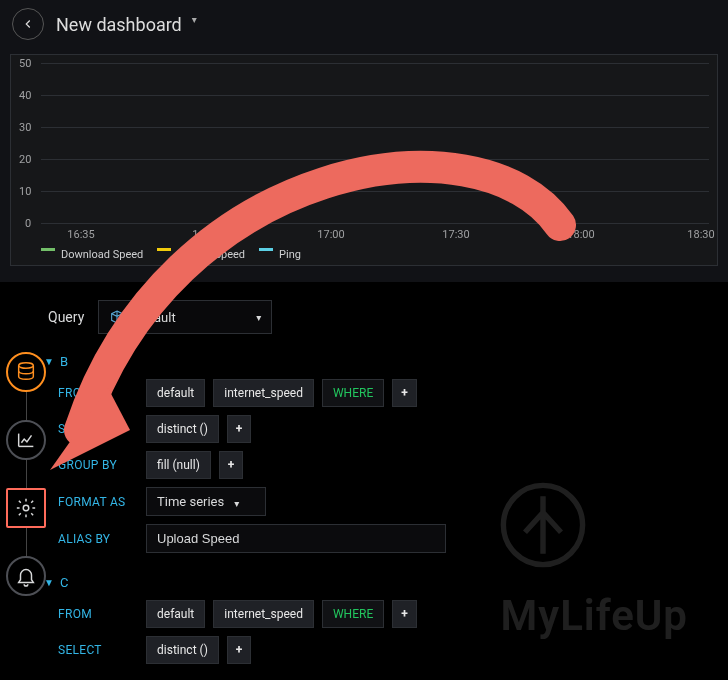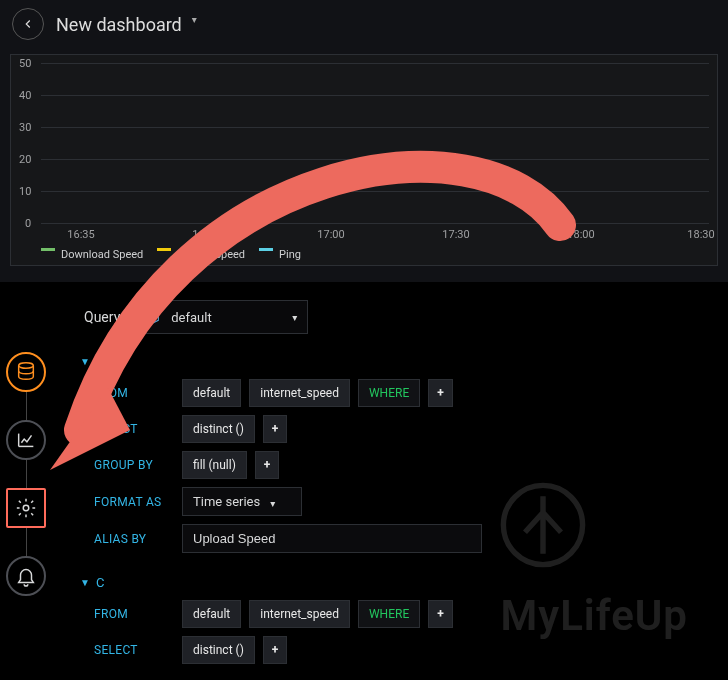--- a/index.html
+++ b/index.html
@@ -22,21 +22,21 @@
 
   
   .editor{background:#000;margin-top:16px;padding-top:12px;position:relative;height:100%}
   
   .rail{position:absolute;left:6px;top:70px;display:flex;flex-direction:column;align-items:center;gap:0}
   .rail .connector{width:1px;height:28px;background:#444}
   .rail-btn{width:40px;height:40px;border:2px solid #4d4f55;border-radius:50%;display:flex;align-items:center;justify-content:center;background:transparent;cursor:pointer}
   .rail-btn.active-frame{border:2px solid #ff6b5b;border-radius:2px}
   .rail-btn svg{width:22px;height:22px;stroke:#d8d9da;fill:none;stroke-width:1.6}
 
-  .panel-body{margin-left:80px;padding-right:8px}
+  .panel-body{margin-left:44px;padding-right:8px}
 
   .query-hdr{display:flex;align-items:center;gap:14px;padding:6px 4px 14px 4px}
   .query-lbl{font-size:14px;color:#d8d9da}
   .dd{background:#09090b;border:1px solid #2c2f34;height:34px;min-width:174px;display:flex;align-items:center;gap:10px;padding:0 10px;cursor:pointer;color:#d8d9da}
   .dd .db-ic{width:16px;height:16px}
   .dd .spacer{flex:1}
 
   .query-block{margin-bottom:12px}
   .q-handle{display:flex;align-items:center;gap:6px;color:#33b5e5;font-size:13px;padding:6px 0;cursor:pointer}
   .q-handle .tri{font-size:10px}

